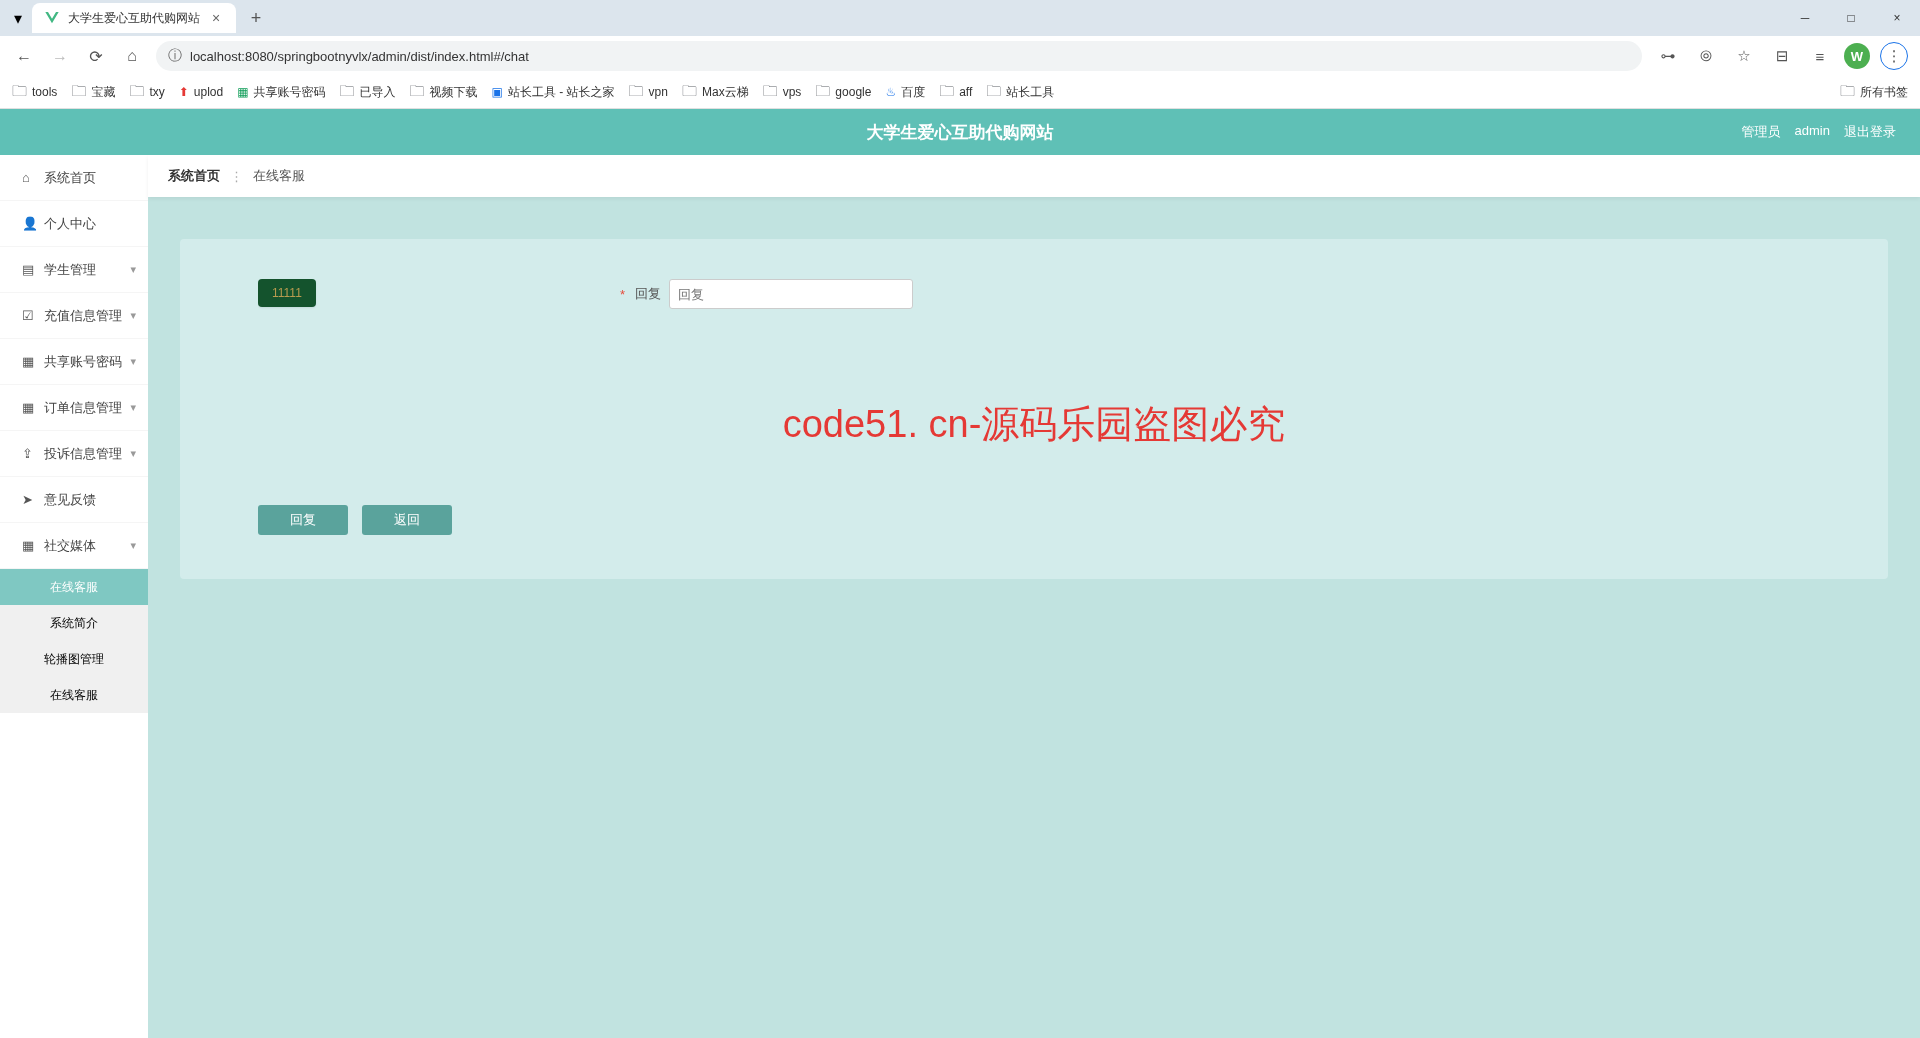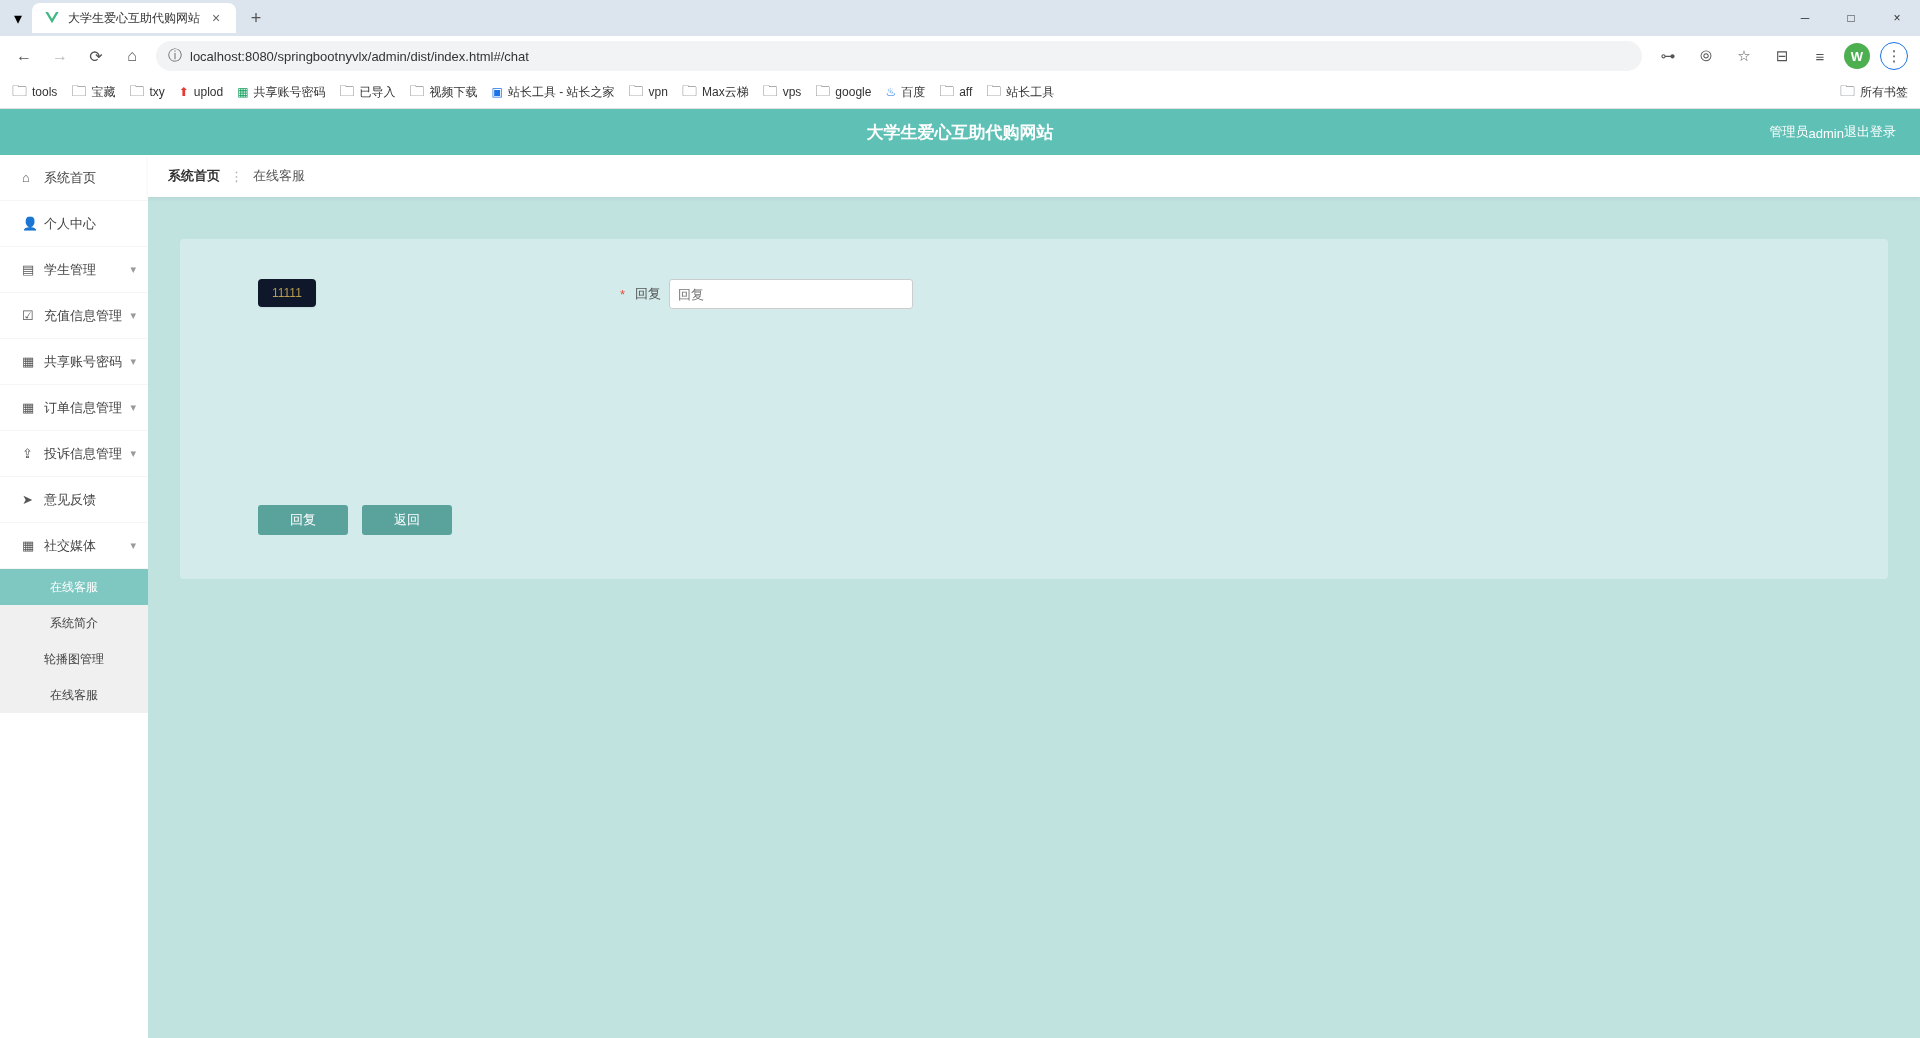--- a/index.html
+++ b/index.html
@@ -27,49 +27,49 @@
 
 .bookmark-bar { display: flex; align-items: center; height: 32px; padding: 0 12px; gap: 14px; font-size: 12px; color: #333; }
 .bm-item { display: flex; align-items: center; gap: 5px; cursor: pointer; }
 .bm-folder { color: #5f6368; font-size: 15px; }
 .bm-right { margin-left: auto; display: flex; align-items: center; gap: 6px; }
 
 
 .app { display: flex; flex-direction: column; height: calc(1038px - 108px); }
 .app-header { height: 46px; background: #5fc0b6; color: #fff; display: flex; align-items: center; padding: 0 24px; position: relative; }
 .app-title { position: absolute; left: 50%; transform: translateX(-50%); font-size: 17px; font-weight: bold; }
-.header-right { margin-left: auto; display: flex; align-items: flex-end; font-size: 13px; }
+.header-right { margin-left: auto; display: flex; align-items: flex-start; gap: 14px; font-size: 13px; }
 .header-link { cursor: pointer; }
 
 .app-body { flex: 1; display: flex; background: #c1e3e0; overflow: hidden; }
 
 
 .sidebar { width: 148px; background: #fff; display: flex; flex-direction: column; }
 .side-item { height: 46px; display: flex; align-items: center; padding-left: 44px; font-size: 13px; color: #444; cursor: pointer; position: relative; border-bottom: 1px solid #f5f5f5; }
 .side-item .icon { position: absolute; left: 22px; font-size: 13px; color: #555; }
 .side-item .arrow { position: absolute; right: 12px; font-size: 11px; color: #999; }
 .side-sub { background: #f0f0f0; }
-.side-sub-item { height: 36px; display: flex; align-items: center; justify-content: center; font-size: 12px; color: #404040; cursor: pointer; }
+.side-sub-item { height: 36px; display: flex; align-items: center; justify-content: center; font-size: 12px; color: #000000; cursor: pointer; }
 .side-sub-item.active { background: #7fc8c2; color: #fff; }
 
 
 .main { flex: 1; display: flex; flex-direction: column; }
 .breadcrumb { height: 42px; background: #fff; display: flex; align-items: center; padding: 0 20px; font-size: 13px; color: #555; gap: 10px; margin-bottom: 2px; box-shadow: 0 2px 4px rgba(0,0,0,0.06); }
 .bc-first { font-weight: bold; color: #333; }
 .bc-sep { color: #aaa; }
 
 .content-area { flex: 1; padding: 40px 32px; position: relative; }
 .card { background: #d3eceb; border-radius: 4px; padding: 40px 78px 40px 78px; min-height: 340px; position: relative; }
 
 .chat-col { width: 340px; max-height: 200px; overflow-y: auto; padding-right: 6px; }
 .msg { display: flex; margin-bottom: 18px; }
 .msg.left { justify-content: flex-start; }
 .msg.right { justify-content: flex-end; }
 .bubble { padding: 7px 14px; border-radius: 4px; font-size: 12px; box-shadow: 0 1px 2px rgba(0,0,0,0.08); }
-.msg.left .bubble { background: #0f172a; color: #b89b4f; }
+.msg.left .bubble { background: #14532d; color: #b89b4f; }
 .msg.right .bubble { background: #fff; color: #999; }
 
 .form-row { position: absolute; left: 440px; top: 40px; display: flex; align-items: center; gap: 8px; font-size: 13px; }
 .form-label { color: #555; }
 .req { color: #e74c3c; margin-right: 2px; }
 .reply-input { width: 244px; height: 30px; border: 1px solid #ccc; border-radius: 3px; padding: 0 8px; font-size: 13px; color: #333; }
 
 .btn-row { margin-top: 180px; display: flex; gap: 14px; }
 .btn { width: 90px; height: 30px; border: none; border-radius: 3px; background: #5aa39c; color: #fff; font-size: 13px; cursor: pointer; display: flex; align-items: center; justify-content: center; }
 
@@ -274,17 +274,18 @@
             <span class="req">*</span>
             <span class="form-label">回复</span>
             <input class="reply-input" placeholder="回复" style="">
           </div>
 
           <div class="btn-row">
             <button class="btn">回复</button>
             <button class="btn">返回</button>
           </div>
 
+          <div class="watermark">code51. cn-源码乐园盗图必究</div>
         </div>
       </div>
     </div>
   </div>
 </div>
 
 </body></html>

